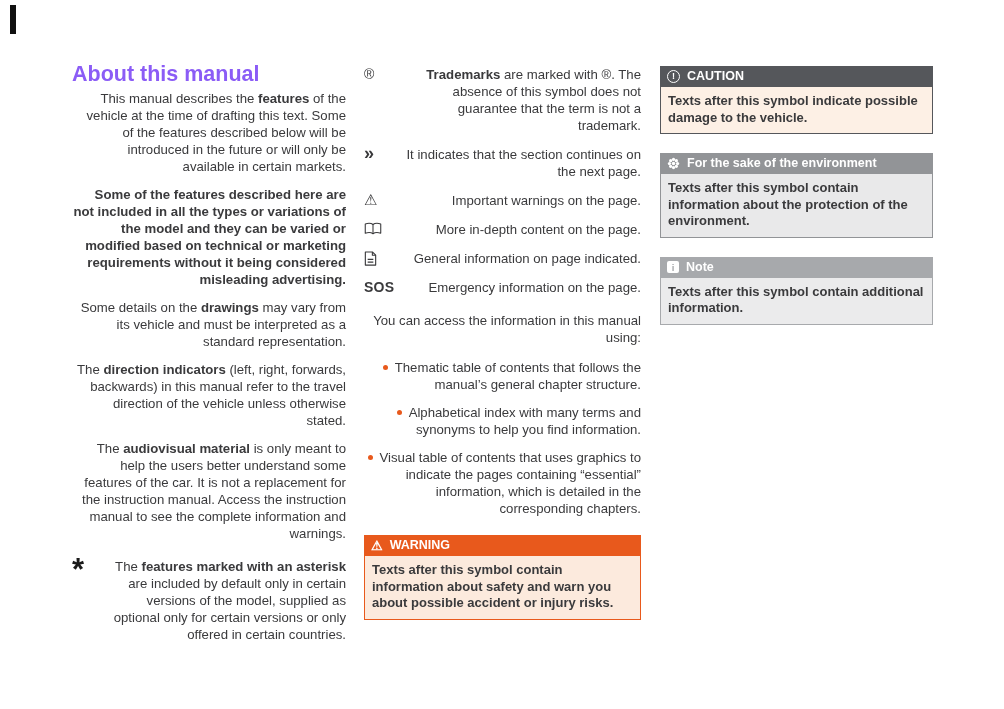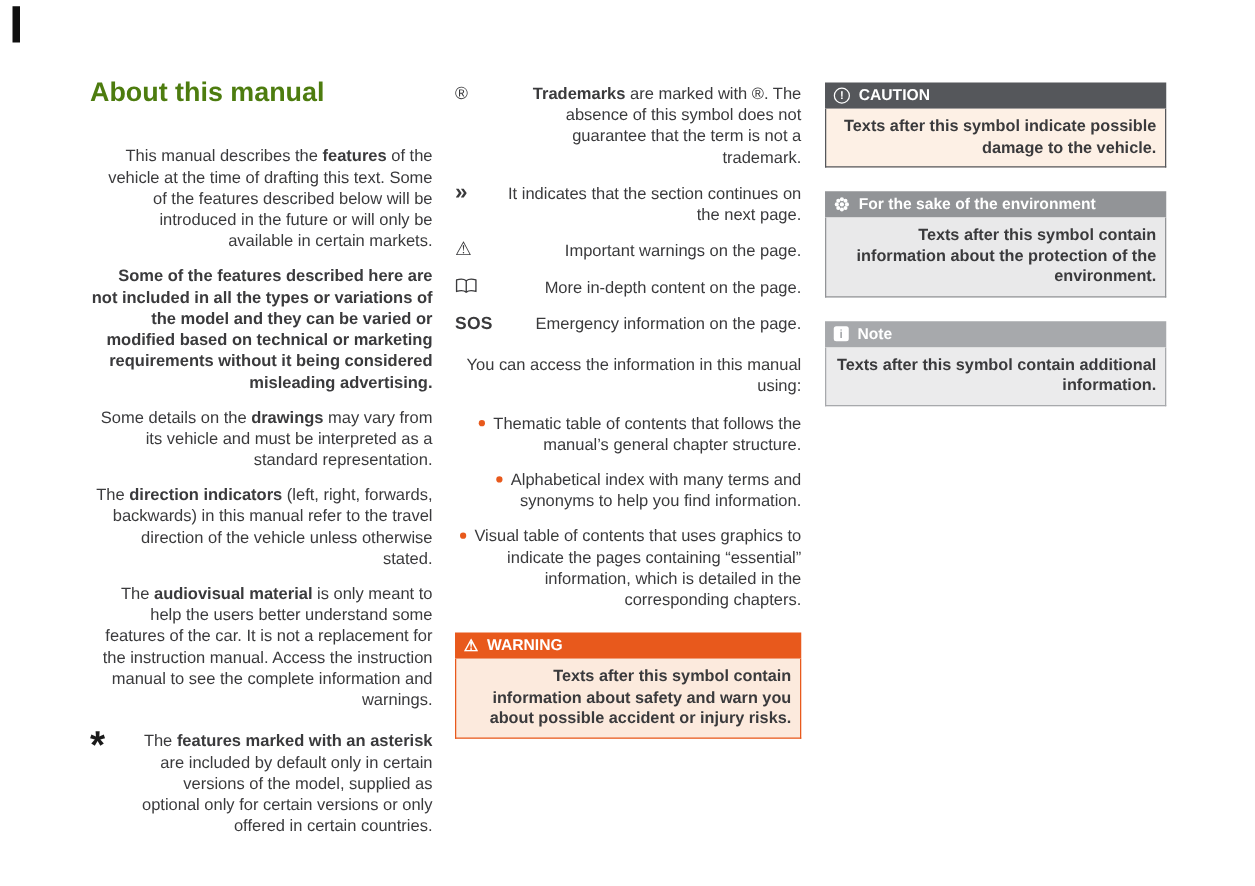--- a/index.html
+++ b/index.html
@@ -9,21 +9,21 @@
     font-family: "Liberation Sans", sans-serif; color: #3a3a3c;
   }
   .page { position: relative; width: 1004px; height: 709px; background: #ffffff; overflow: hidden; }
   .print-mark { position: absolute; left: 10px; top: 5px; width: 6px; height: 29px; background: #101010; }
 
   .col { position: absolute; font-size: 13.2px; line-height: 17px; }
   .col1 { left: 72px;  top: 62px; width: 274px; }
   .col2 { left: 364px; top: 66px; width: 277px; }
   .col3 { left: 660px; top: 66px; width: 273px; }
 
-  .title { font-size: 21.5px; line-height: 24px; color: #4d7c0f; font-weight: bold; margin: 0 0 30px 0; }
+  .title { font-size: 21.5px; line-height: 24px; color: #8b5cf6; font-weight: bold; margin: 0 0 4px 0; }
   p { margin: 0 0 11px 0; text-align: right; }
   .b { font-weight: bold; }
 
   .ast-row { display: flex; margin-top: 16px; }
   .ast { flex: 0 0 28px; font-size: 31px; line-height: 24px; font-weight: bold; color: #1a1a1a; }
   .ast-text { flex: 1; margin: 0; }
 
   .sym-row { display: flex; margin-bottom: 12px; }
   .sym-icon { flex: 0 0 33px; color: #3a3a3c; }
   .sym-text { flex: 1; margin: 0; }
@@ -31,21 +31,21 @@
   .g-chev { font-size: 18px; font-weight: bold; line-height: 15px; }
   .g-warn { font-size: 15px; line-height: 16px; }
   .g-sos  { font-size: 14px; font-weight: bold; letter-spacing: 0.2px; line-height: 17px; }
   .icon-line { display: block; margin-top: 1px; }
 
   .intro { margin: 16px 0 13px 0; }
   .bullet-dot { display: inline-block; width: 5px; height: 5px; border-radius: 50%; background: #e8591c; margin-right: 7px; vertical-align: 2.5px; }
 
   .note-box { margin-bottom: 19px; }
   .box-header { display: flex; align-items: center; gap: 7px; height: 21px; padding: 0 7px; color: #ffffff; font-weight: bold; font-size: 12.5px; }
-  .box-body { padding: 6px 7px 7px 7px; font-weight: bold; font-size: 13px; line-height: 16.5px; color: #3a3a3c; text-align: right; }
+  .box-body { padding: 6px 7px 7px 7px; font-weight: bold; font-size: 13px; line-height: 16.5px; color: #3a3a3c; }
 
   .warning { margin: 18px 0 0 0; }
   .warning .box-header { background: #e8591c; }
   .warning .box-body { background: #fceadd; border: 1px solid #e8591c; border-top: 0; }
 
   .caution .box-header { background: #55575b; }
   .caution .box-body { background: #fdf0e5; border: 1px solid #55575b; border-top: 0; }
 
   .env .box-header { background: #929497; }
   .env .box-body { background: #e9e9ea; border: 1px solid #929497; border-top: 0; }
@@ -100,20 +100,30 @@
     <div class="sym-row">
       <span class="sym-icon">
         <svg class="icon-line" width="18" height="13" viewBox="0 0 20 14" fill="none" stroke="#3a3a3c" stroke-width="1.2" stroke-linejoin="round">
           <path d="M10 2.6 C8 1 4.6 0.9 1.4 1.9 L1.4 12.2 C4.6 11.2 8 11.3 10 12.8 C12 11.3 15.4 11.2 18.6 12.2 L18.6 1.9 C15.4 0.9 12 1 10 2.6 Z"></path>
           <line x1="10" y1="2.6" x2="10" y2="12.8"></line>
         </svg>
       </span>
       <p class="sym-text"><span>More in-depth content on the page.</span></p>
     </div>
 
+    <div class="sym-row">
+      <span class="sym-icon">
+        <svg class="icon-line" width="13" height="15" viewBox="0 0 13 16" fill="none" stroke="#3a3a3c" stroke-width="1.2" stroke-linejoin="round">
+          <path d="M1 1 h7.5 l3.5 3.5 V15 H1 Z"></path>
+          <path d="M8.5 1 v3.5 H12"></path>
+          <path d="M3.5 9 h6 M3.5 11.8 h6"></path>
+        </svg>
+      </span>
+      <p class="sym-text"><span>General information on page indicated.</span></p>
+    </div>
 
     <div class="sym-row">
       <span class="sym-icon g-sos">SOS</span>
       <p class="sym-text"><span>Emergency information on the page.</span></p>
     </div>
 
     <p class="intro">You can access the information in this manual using:</p>
 
     <p><span class="bullet-dot"></span><span>Thematic table of contents that follows the manual’s general chapter structure.</span></p>
     <p><span class="bullet-dot"></span><span>Alphabetical index with many terms and synonyms to help you find information.</span></p>

